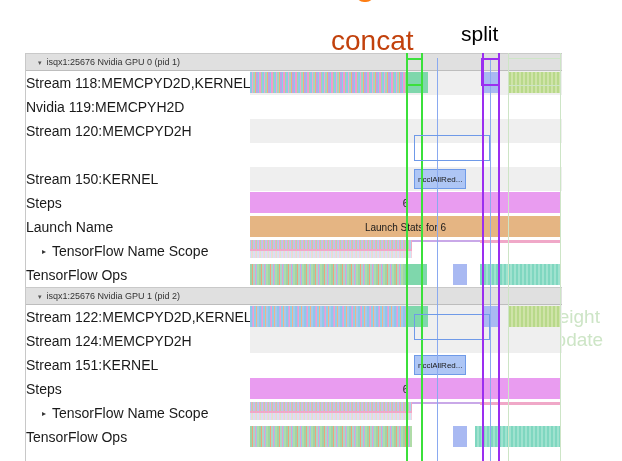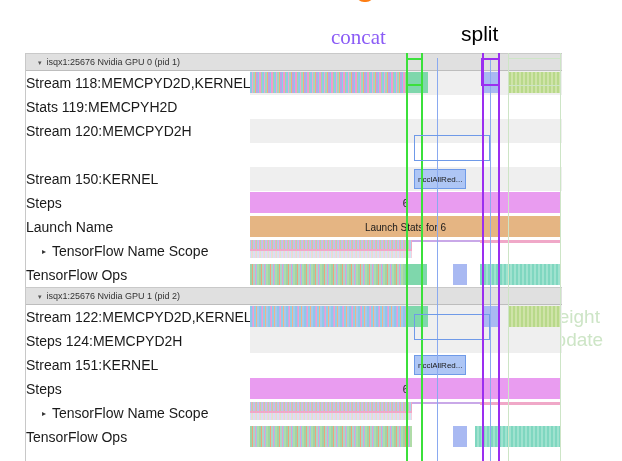--- a/index.html
+++ b/index.html
@@ -6,21 +6,21 @@
     margin: 0; padding: 0;
     width: 622px; height: 461px;
     background: #ffffff;
     font-family: "Liberation Sans", sans-serif;
     overflow: hidden;
   }
   #root { position: relative; width: 622px; height: 461px; background: #fff; }
 
   
   .annot { position: absolute; white-space: nowrap; }
-  #annot-concat { left: 331px; top: 25px; font-size: 21px; color: #8b5cf6; font-family: Liberation Serif, serif; }
+  #annot-concat { left: 331px; top: 25px; font-size: 28px; color: #c2410c; }
   #annot-split  { left: 461px; top: 22px; font-size: 21px; color: #000000; }
   #annot-nccl   { left: 426px; top: 106px; font-size: 19px; color: #4f76d8; }
   #annot-weight { left: 545px; top: 305px; font-size: 19px; color: #cde5c6; line-height: 23px; }
 
   
   #orange-frag {
     position: absolute; left: 356px; top: -6px; width: 18px; height: 8px;
     background: #fd7e14; border-radius: 0 0 9px 9px;
   }
 
@@ -170,21 +170,21 @@
         <div class="row-label">Stream 118:MEMCPYD2D,KERNEL,ME</div>
         <div class="track shade">
           <div class="strip mix-a" style="left:0;width:164px;"></div>
           <div class="strip green-band" style="left:158px;width:20px;"></div>
           <div class="strip blue-band" style="left:233px;width:16px;"></div>
           <div class="strip lgreen-band" style="left:259px;width:52px;"></div>
         </div>
       </div>
 
       <div class="row">
-        <div class="row-label">Stats 119:MEMCPYH2D</div>
+        <div class="row-label">Nvidia 119:MEMCPYH2D</div>
         <div class="track"></div>
       </div>
 
       <div class="row">
         <div class="row-label">Stream 120:MEMCPYD2H</div>
         <div class="track shade"></div>
       </div>
 
       <div class="row">
         <div class="track"></div>
@@ -249,21 +249,21 @@
         <div class="track shade">
           <div class="strip mix-c" style="left:0;width:166px;"></div>
           <div class="strip green-band" style="left:158px;width:20px;"></div>
           <div class="strip blue-band" style="left:233px;width:16px;"></div>
           <div class="strip lgreen-band" style="left:259px;width:52px;"></div>
         </div>
       </div>
 
 
       <div class="row">
-        <div class="row-label">Steps 124:MEMCPYD2H</div>
+        <div class="row-label">Stream 124:MEMCPYD2H</div>
         <div class="track shade"></div>
       </div>
 
       <div class="row">
         <div class="row-label">Stream 151:KERNEL</div>
         <div class="track">
           <div class="nccl-box" style="left:164px;top:2px;width:52px;height:20px;">ncclAllRed...</div>
         </div>
       </div>
 

